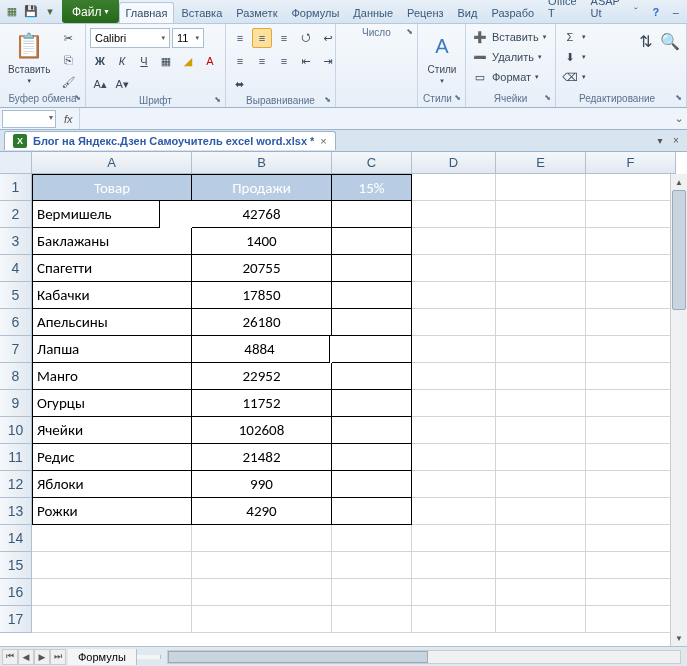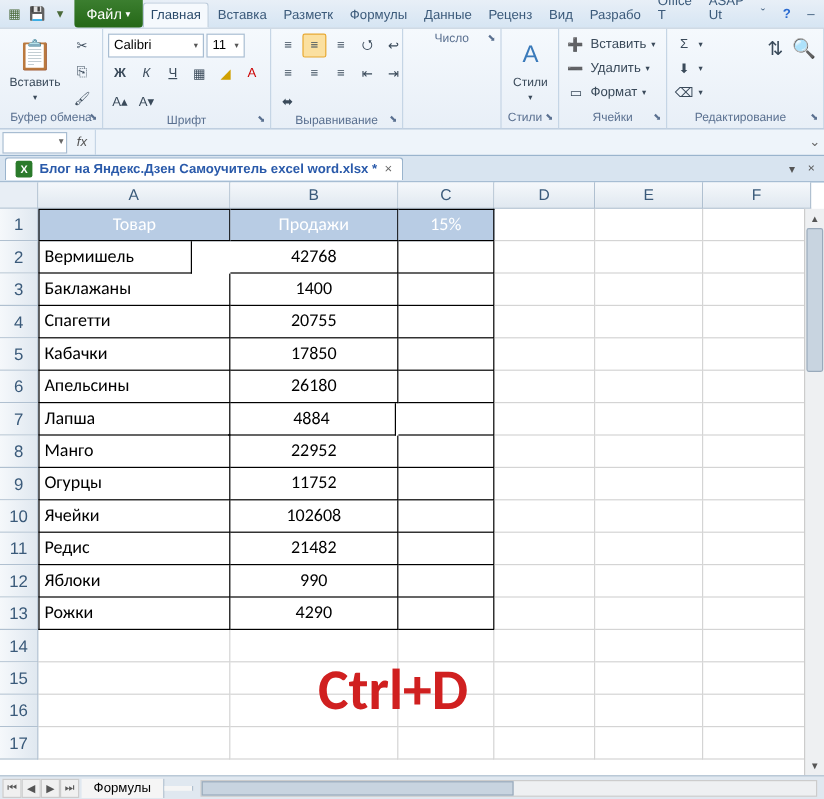--- a/index.html
+++ b/index.html
@@ -384,21 +384,20 @@
       <div class="cell " style="left: 0px; top: 378px; width: 160px; height: 27px;"></div>
       <div class="cell " style="left: 160px; top: 378px; width: 140px; height: 27px;"></div>
       <div class="cell " style="left: 300px; top: 378px; width: 80px; height: 27px;"></div>
       <div class="cell " style="left: 0px; top: 405px; width: 160px; height: 27px;"></div>
       <div class="cell " style="left: 160px; top: 405px; width: 140px; height: 27px;"></div>
       <div class="cell " style="left: 300px; top: 405px; width: 80px; height: 27px;"></div>
       <div class="cell " style="left: 0px; top: 432px; width: 160px; height: 27px;"></div>
       <div class="cell " style="left: 160px; top: 432px; width: 140px; height: 27px;"></div>
       <div class="cell " style="left: 300px; top: 432px; width: 80px; height: 27px;"></div>
     </div>
-  <div class="overlay-text" style="left:265px;top:393px">Ctrl+D</div>
 </div>
 
 <div class="vscroll">
   <span class="arr up">▲</span>
   <div class="thumb"></div>
   <span class="arr dn">▼</span>
 </div>
 
 <div class="sheet-bar">
   <div class="sheet-nav">

